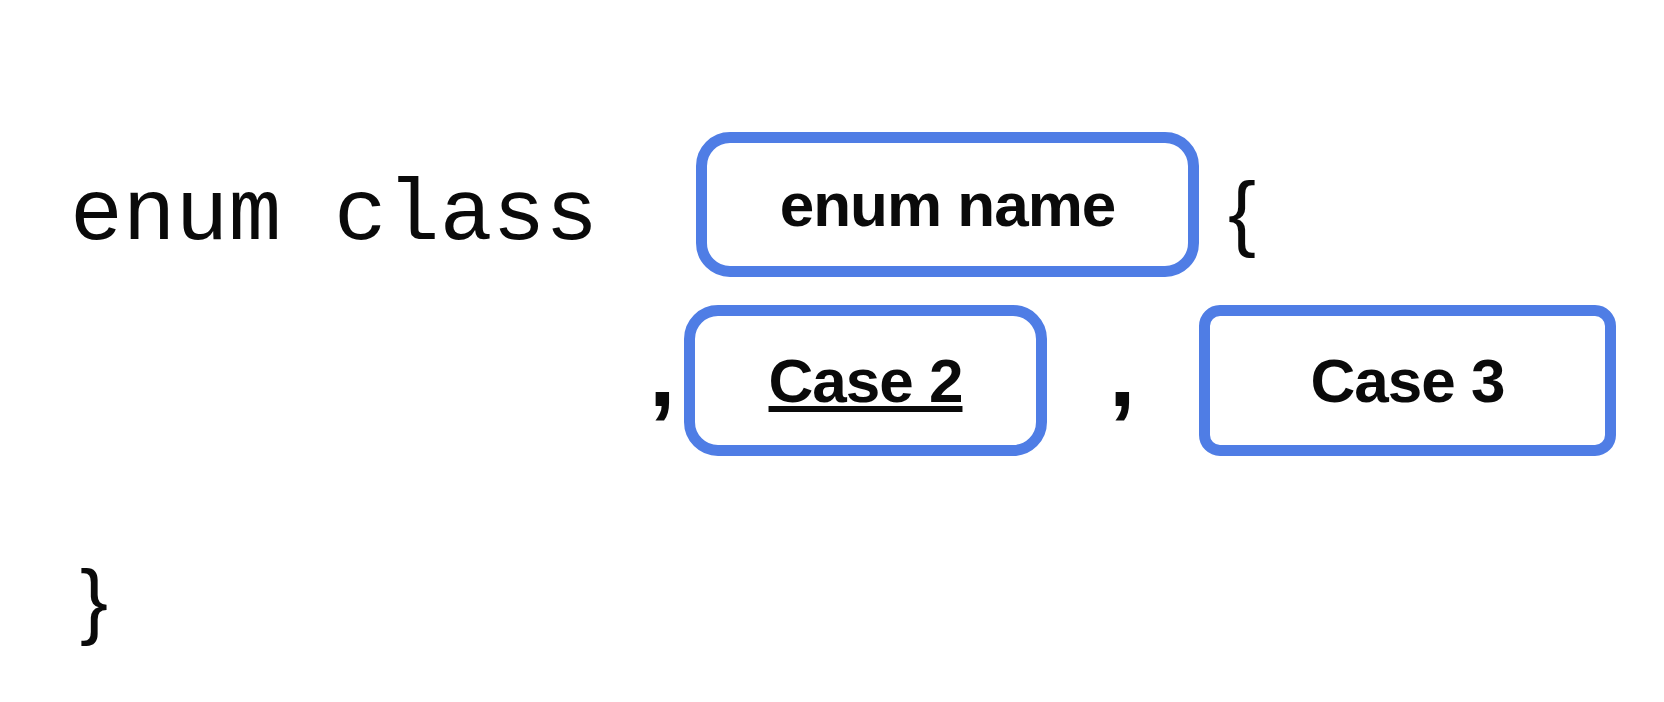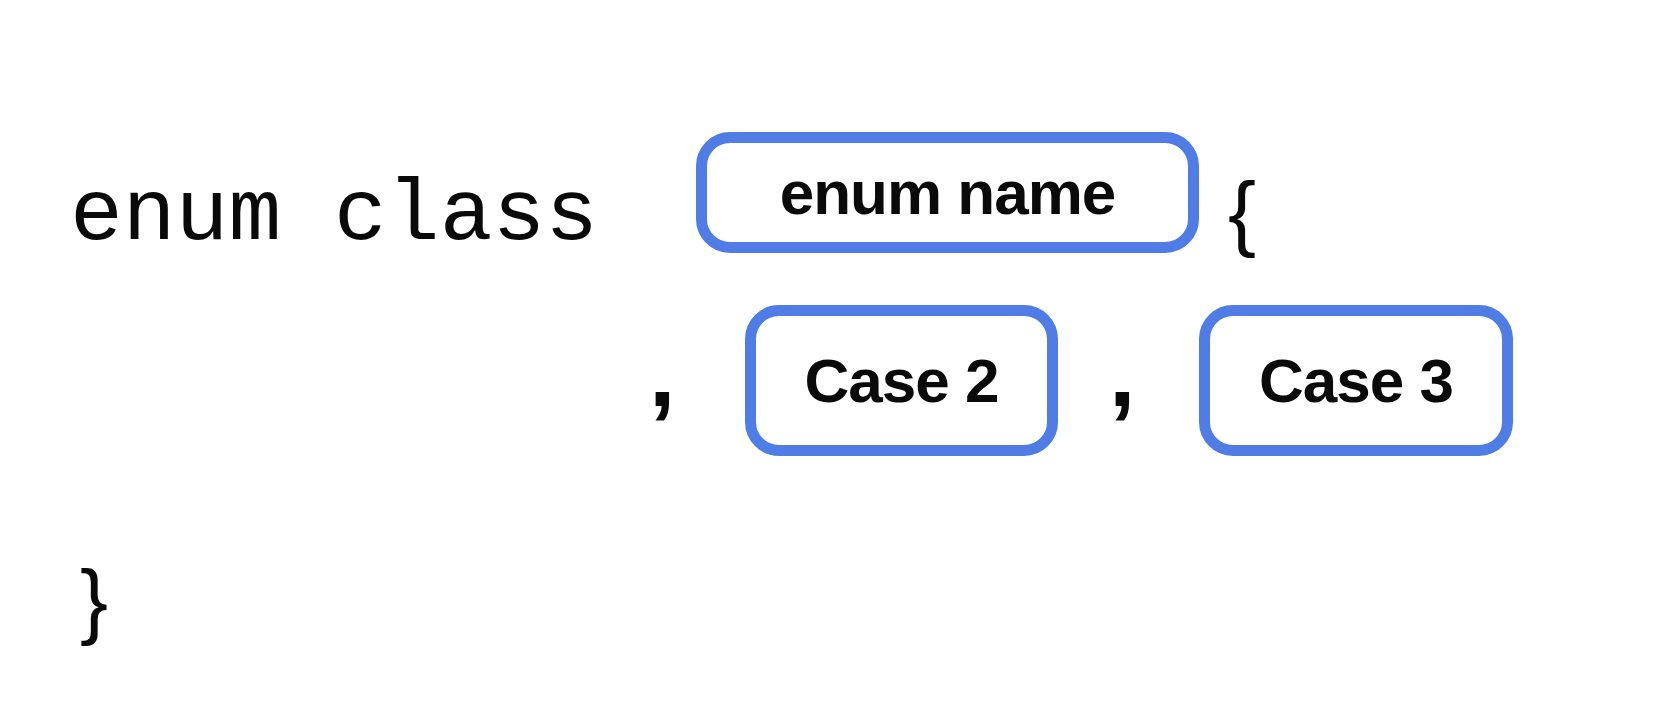--- a/index.html
+++ b/index.html
@@ -54,28 +54,28 @@
 
   .comma {
     font-family: "Liberation Sans", sans-serif;
     font-weight: 700;
     font-size: 95px;
     color: var(--ink);
   }
 
   
   .keyword       { left: 64px;   top: 166px; }
-  .pill-name     { left: 692px;  top: 128px; width: 503px; height: 121px; }
+  .pill-name     { left: 692px;  top: 128px; width: 503px; height: 145px; }
   .open-brace    { left: 1222px; top: 164px; }
 
   .pill-case-0   { left: 255px;  top: 301px; width: 362px; height: 151px; }
   .comma-0       { left: 643px;  top: 320px; }
-  .pill-case-1   { left: 741px;  top: 301px; width: 313px; height: 151px; }
+  .pill-case-1   { left: 680px;  top: 301px; width: 363px; height: 151px; text-decoration: underline; }
   .comma-1       { left: 1103px; top: 320px; }
-  .pill-case-2   { left: 1195px; top: 301px; width: 314px; height: 151px; }
+  .pill-case-2   { left: 1195px; top: 301px; width: 417px; height: 151px; border-radius: 21px; }
 
   .close-brace   { left: 74px;   top: 552px; }
 </style>
 </head>
 <body>
 
 <div class="canvas">
 
   <span class="abs keyword">enum class</span>
 

